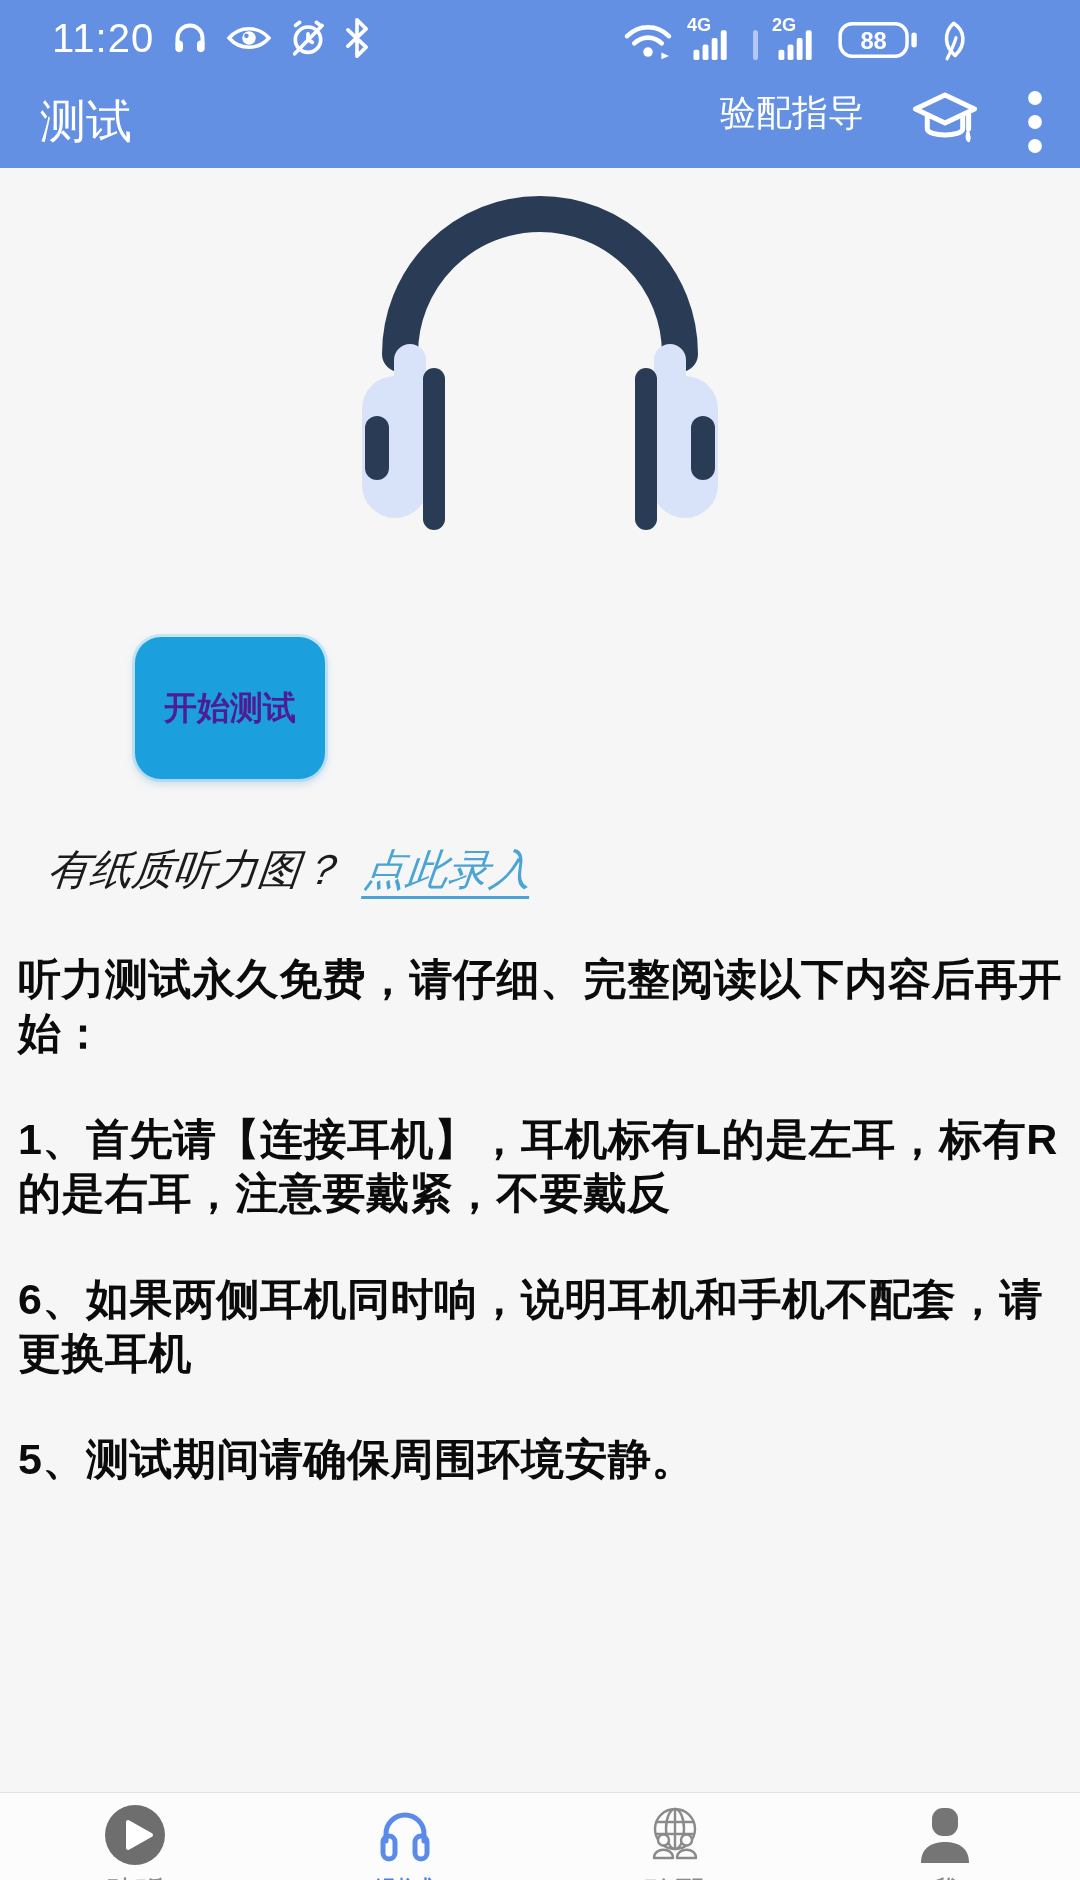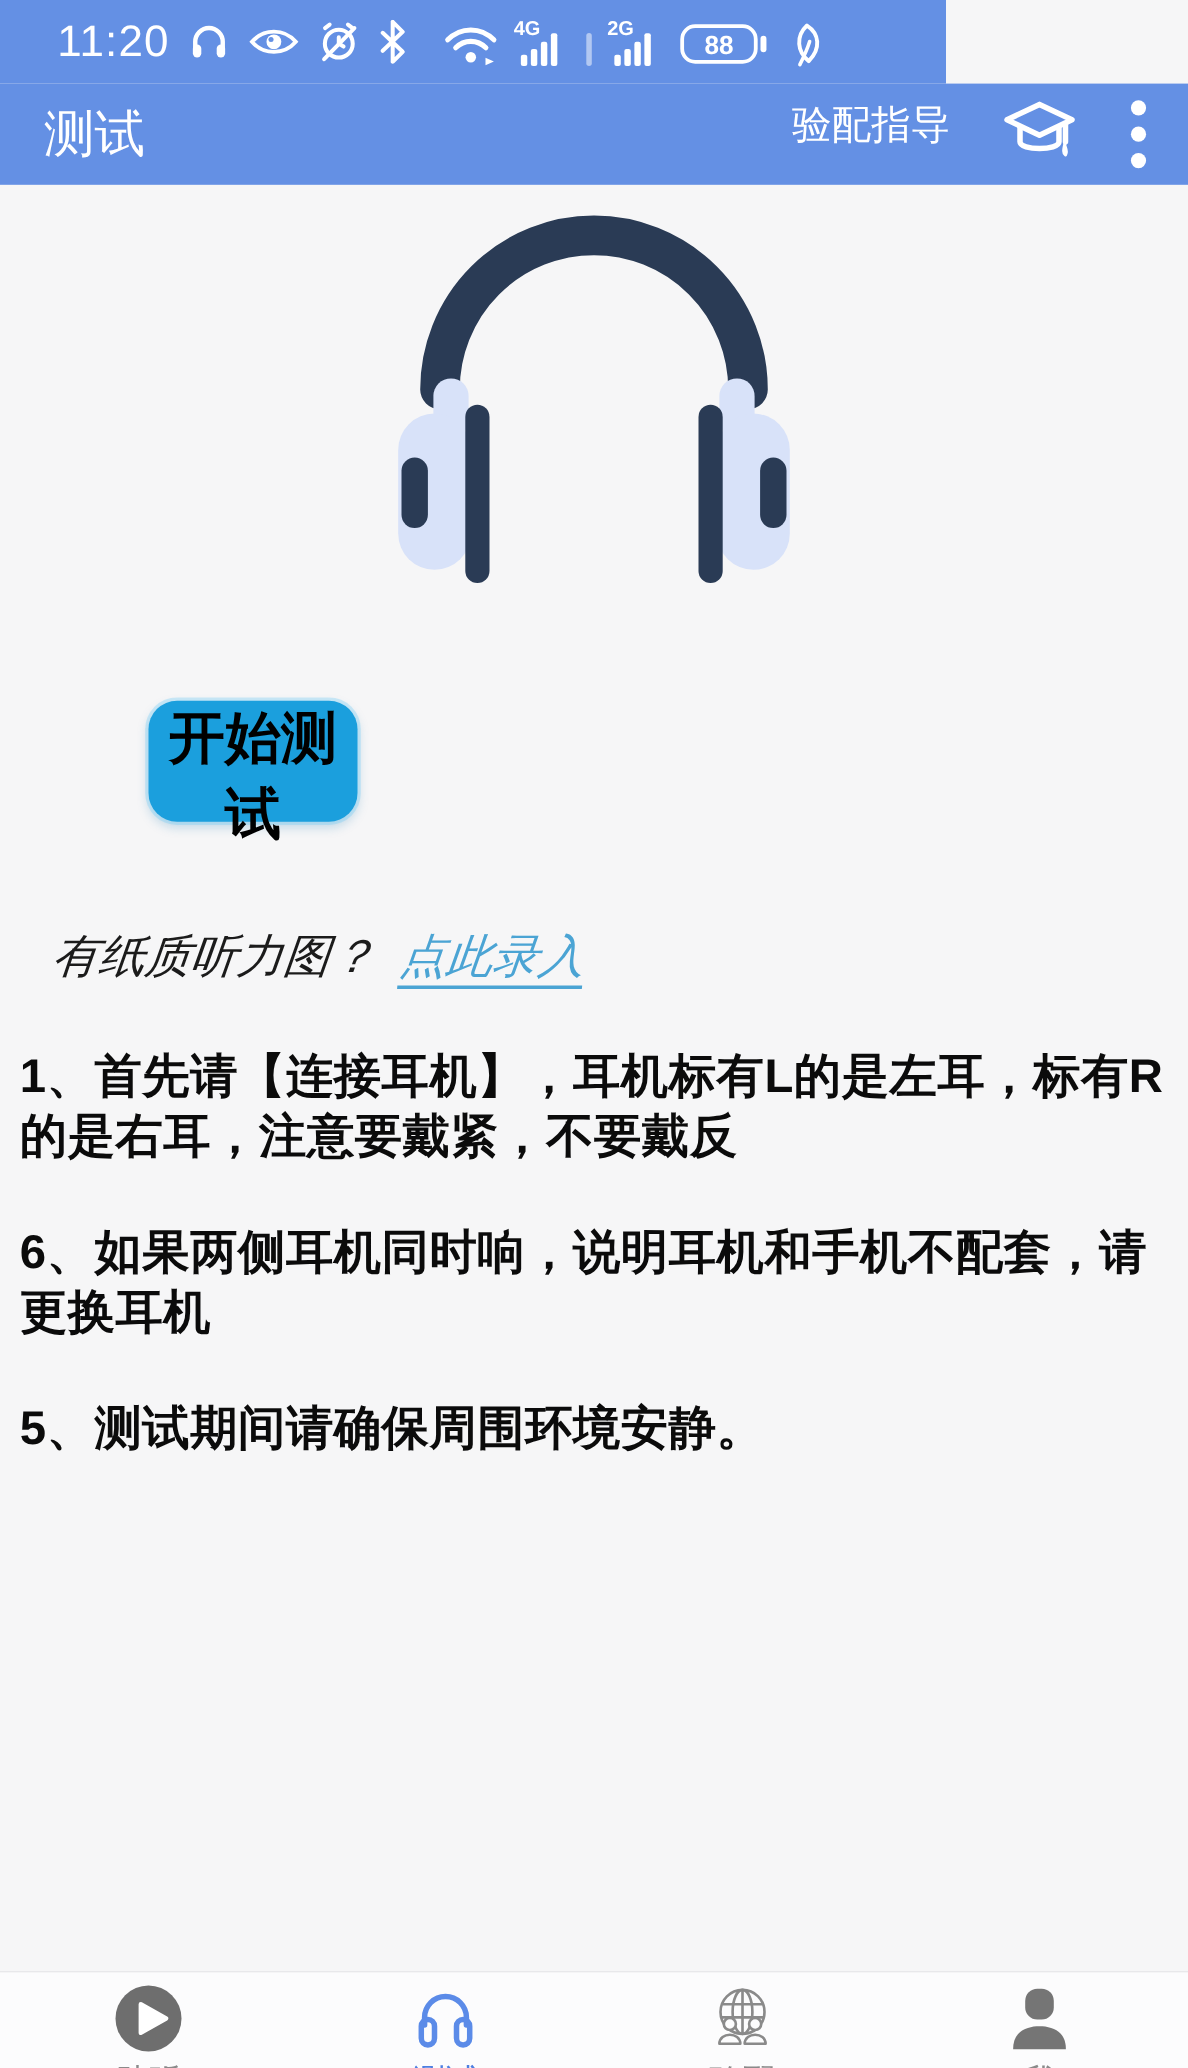--- a/index.html
+++ b/index.html
@@ -1,21 +1,21 @@
 <!DOCTYPE html>
 <html><head>
 <meta charset="utf-8">
 <style>
   * { margin:0; padding:0; box-sizing:border-box; }
   html,body { width:1080px; height:1880px; }
   body { font-family:"Liberation Sans","DejaVu Sans",sans-serif; background:#F6F6F7; }
   .screen { position:relative; width:1080px; height:1880px; overflow:hidden; background:#F6F6F7; }
 
   
-  .status-bar { position:absolute; top:0; left:0; width:860px; height:76px;
+  .status-bar { position:absolute; top:0; left:0; width:1080px; height:76px;
     background:#6490E4; display:flex; align-items:center; justify-content:space-between;
     padding:0 52px 0 52px; color:#fff; }
   .sb-left { display:flex; align-items:center; gap:16px; }
   .sb-time { font-size:40px; letter-spacing:1px; }
   .sb-icon { display:inline-flex; align-items:center; }
   .sb-right { display:flex; align-items:flex-end; gap:14px; padding-right:58px;text-decoration:underline; }
   .sb-divider { width:5px; height:30px; background:rgba(255,255,255,.5); border-radius:3px; margin-bottom:2px; }
 
   
   .app-bar { position:absolute; top:76px; left:0; width:1080px; height:92px;
@@ -23,22 +23,22 @@
     padding:0 36px 0 40px; color:#fff; }
   .ab-title { font-size:46px; font-weight:500; }
   .ab-actions { display:flex; align-items:flex-start; gap:44px; }
   .ab-action { font-size:36px; font-weight:500; cursor:pointer; }
   .ab-icon { display:inline-flex; cursor:pointer; }
 
   
   .hero { position:absolute; left:310px; top:178px; }
 
   
-  .btn { position:absolute; top:637px; width:190px; height:110px; border:none;
-    border-radius:26px; background:#1B9FDD; color:#000000; font-size:51px; font-weight:700;
+  .btn { position:absolute; top:637px; width:190px; height:142px; border:none;
+    border-radius:26px; background:#1B9FDD; color:#4c1d95; font-size:33px; font-weight:700;
     font-family:inherit; cursor:pointer;
     box-shadow:0 0 0 3px rgba(120,205,245,.35), 0 4px 10px rgba(20,120,180,.25); }
   .btn-start { left:135px; }
   .btn-heard { left:577px; }
 
   
   .prompt { position:absolute; top:842px; left:48px; font-size:42px; font-style:italic;
     color:#1b1b1b; transform:skewX(-6deg); white-space:nowrap; }
   .prompt-link { color:#4BA4D4; margin-left:22px; cursor:pointer;
     border-bottom:3px solid #4BA4D4; padding-bottom:3px; }
@@ -172,20 +172,21 @@
     <rect x="325" y="190" width="22" height="162" rx="11" fill="#2A3B55"></rect>
   </svg>
 
   <button class="btn btn-start">开始测试</button>
 
   <div class="prompt">
     <span>有纸质听力图？</span><span class="prompt-link">点此录入</span>
   </div>
 
   <section class="instructions">
+    <p>听力测试永久免费，请仔细、完整阅读以下内容后再开始：</p>
     <p>1、首先请【连接耳机】，耳机标有L的是左耳，标有R的是右耳，注意要戴紧，不要戴反</p>
     <p>6、如果两侧耳机同时响，说明耳机和手机不配套，请更换耳机</p>
     <p>5、测试期间请确保周围环境安静。</p>
   </section>
 
   <nav class="bottom-nav">
     <div class="nav-item">
       <span class="nav-icon">
         <svg width="64" height="64" viewBox="0 0 64 64">
           <circle cx="32" cy="32" r="30" fill="#6E6E6E"></circle>

